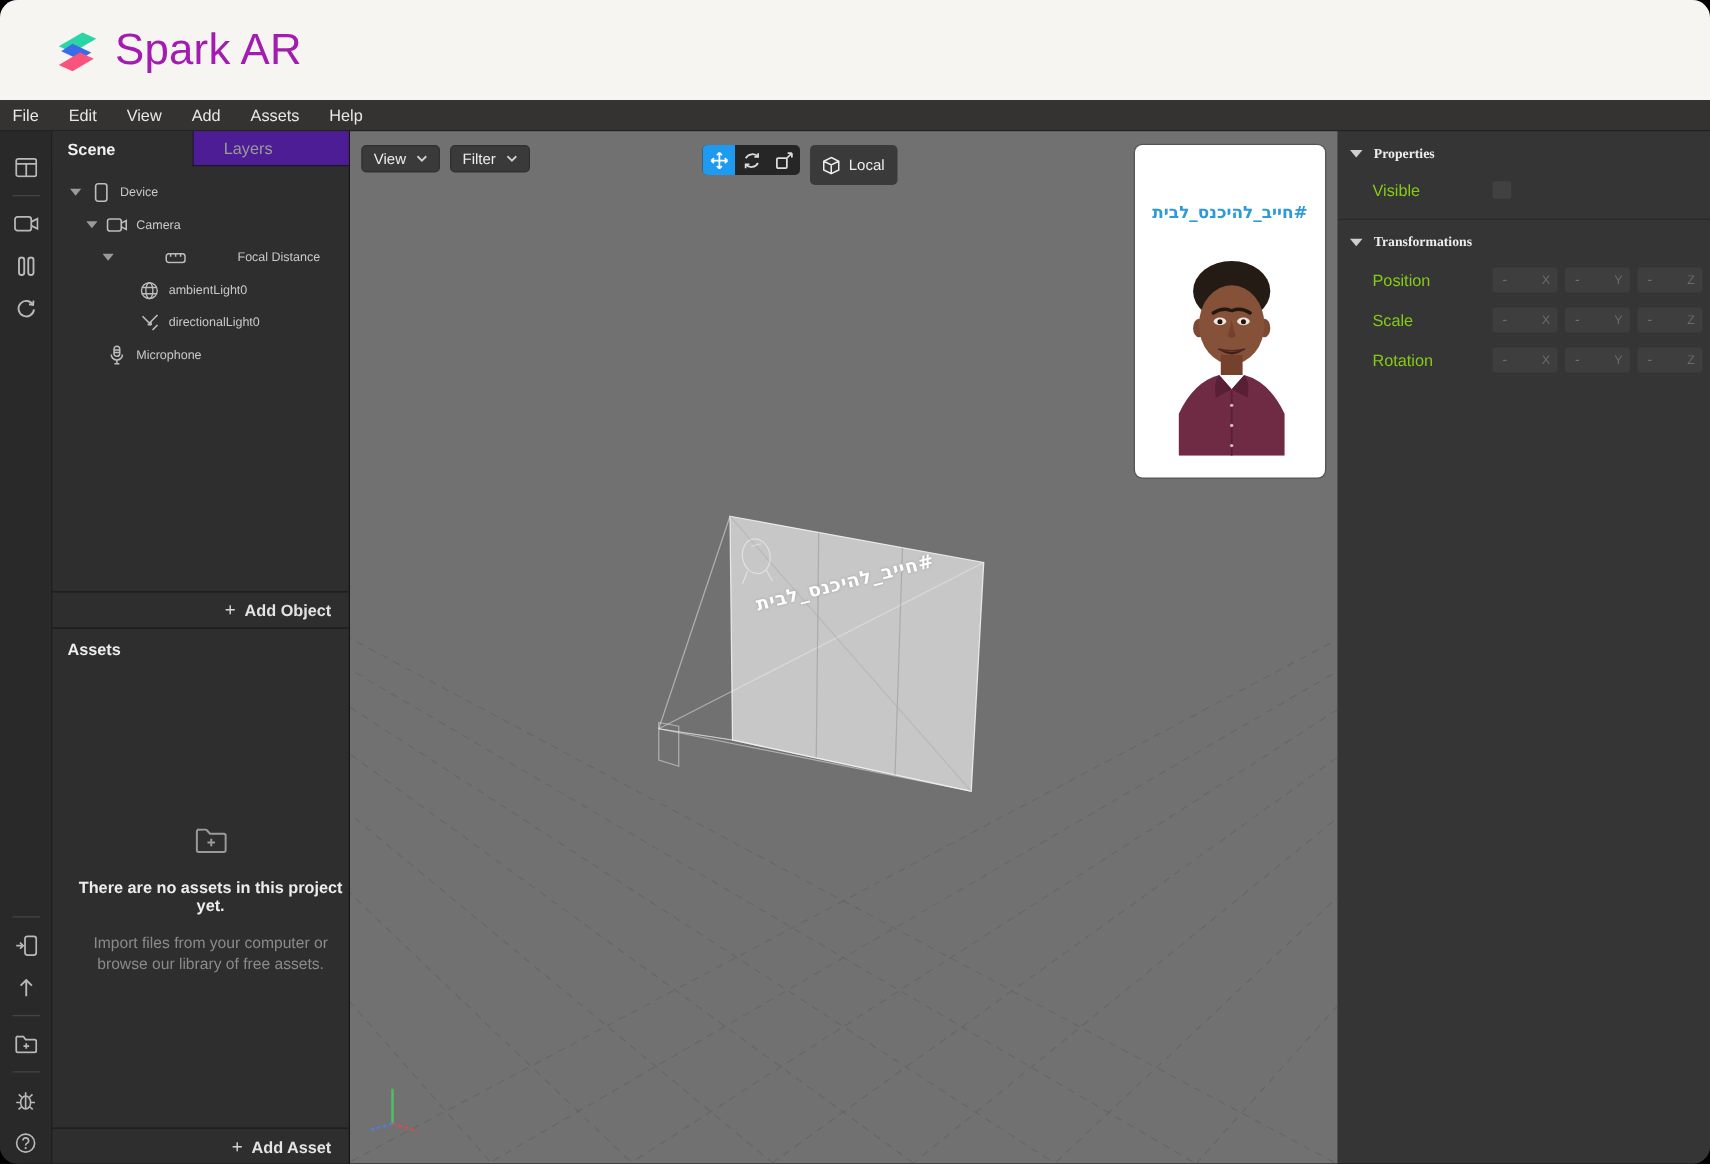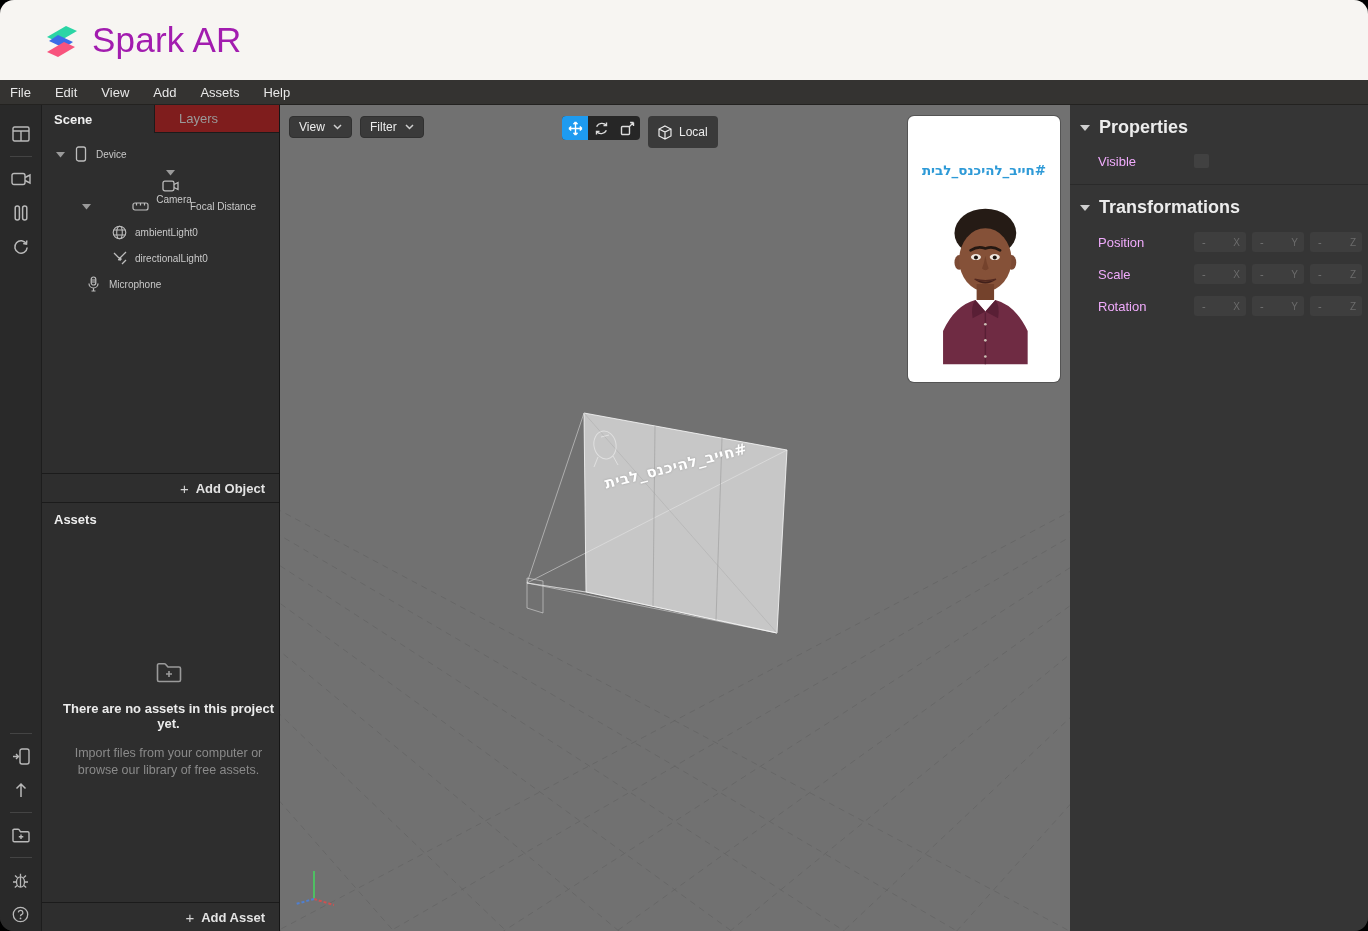--- a/index.html
+++ b/index.html
@@ -23,21 +23,21 @@
   .strip .sicon { width:42px; height:34px; display:flex; align-items:center; justify-content:center; color:#b9b9b9; }
   .strip .sdiv { width:22px; height:1px; background:#444; margin:5px 0; }
   .strip .spacer { flex:1; }
   .sicon svg { display:block; }
 
   
   .leftcol { width:238px; background:#2e2e2e; border-right:1px solid #161616; display:flex; flex-direction:column; }
   .tabs { display:flex; height:28px; flex:none; }
   .tab { flex:1; display:flex; align-items:center; padding-left:12px; font-size:13px; }
   .tab.active { background:#2e2e2e; color:#f0f0f0; font-weight:bold; }
-  .tab.inactive { background:#7f1d1d; color:#9a9a9a; border-left:1px solid #1b1b1b; border-bottom:1px solid #1b1b1b; justify-content:flex-start; padding-left:24px; }
+  .tab.inactive { background:#4c1d95; color:#9a9a9a; border-left:1px solid #1b1b1b; border-bottom:1px solid #1b1b1b; justify-content:flex-start; padding-left:24px; }
   .tree { height:340px; flex:none; padding-top:8px; overflow:hidden; }
   .tree-row { height:26px; display:flex; align-items:center; color:#c9c9c9; font-size:10px; }
   .tree-arrow { width:10px; height:10px; margin-right:6px; flex:none; }
   .tree-icon { width:17px; height:17px; margin-right:7px; color:#bdbdbd; flex:none; display:flex; align-items:center; justify-content:center;}
   .addrow { height:29px; flex:none; border-top:1px solid #1b1b1b; display:flex; align-items:center; justify-content:flex-end; padding-right:14px; color:#e3e3e3; font-size:13px; font-weight:bold; gap:7px; cursor:pointer; }
   .addrow .plus { font-size:15px; font-weight:normal; color:#d5d5d5; }
   .assets { height:400px; flex:none; border-top:1px solid #1b1b1b; position:relative; }
   .assets-title { padding:9px 0 0 12px; color:#ededed; font-size:13px; font-weight:bold; }
   .assets-empty { position:absolute; left:16px; right:0; top:158px; text-align:center; }
   .assets-empty .foldericon { color:#9a9a9a; margin-bottom:14px; }
@@ -55,24 +55,24 @@
   .viewport-canvas { position:absolute; inset:0; }
   .plane-hashtag { position:absolute; left:306px; top:352px; width:180px; text-align:center; color:#ffffff; font-weight:bold; font-size:15px; transform:rotate(-14deg); font-family:"DejaVu Sans","Liberation Sans",sans-serif; letter-spacing:.5px; text-shadow:0 0 2px rgba(90,90,90,.4); }
 
   
   .preview { position:absolute; left:628px; top:11px; width:152px; height:266px; background:#ffffff; border-radius:6px; overflow:hidden; box-shadow:0 0 0 1px rgba(0,0,0,.25); display:flex; flex-direction:column; }
   .preview-hashtag { margin-top:46px; text-align:center; color:#2e9ad7; font-weight:bold; font-size:13.5px; font-family:"DejaVu Sans","Liberation Sans",sans-serif; }
   .preview-face { flex:1; margin-top:10px; }
 
   
   .rightcol { width:298px; background:#353535; display:flex; flex-direction:column; }
-  .sect-head { display:flex; align-items:center; gap:9px; padding:12px 0 8px 10px; color:#ececec; font-size:18px; font-weight:bold; }
+  .sect-head { display:flex; align-items:center; gap:9px; padding:12px 0 8px 10px; color:#ececec; font-size:11px; font-weight:bold;font-family:Liberation Serif, serif; }
   .sect-head .tri { width:0; height:0; border-left:5px solid transparent; border-right:5px solid transparent; border-top:6px solid #cfcfcf; }
   .prop-row { display:flex; align-items:center; padding-left:28px; height:30px; }
-  .prop-label { color:#f0abfc; font-size:13px; width:96px; }
+  .prop-label { color:#84cc16; font-size:13px; width:96px; }
   .checkbox { width:15px; height:14px; background:#414141; border-radius:2px; }
   .sect-divider { height:1px; background:#2a2a2a; margin-top:8px; }
   .xf-row { display:flex; align-items:center; padding-left:28px; height:32px; }
   .xf-fields { display:flex; gap:6px; }
   .xf-field { width:52px; height:20px; background:#3e3e3e; border-radius:3px; display:flex; align-items:center; justify-content:space-between; padding:0 6px 0 8px; }
   .xf-val { color:#757575; font-size:11px; }
   .xf-axis { color:#6b6b6b; font-size:10px; }
 </style>
 </head>
 <body>
@@ -172,21 +172,21 @@
             <span class="tree-arrow"><svg width="9" height="7" viewBox="0 0 9 7">
                 <polygon points="0,1 9,1 4.5,6.5" fill="#9a9a9a"></polygon>
               </svg></span>
             <span class="tree-icon">
               <svg width="12" height="16" viewBox="0 0 12 16" fill="none" stroke="currentColor" stroke-width="1.3">
                 <rect x="1.5" y="1" width="9" height="14" rx="2"></rect>
               </svg>
             </span>
             <span>Device</span>
           </div>
-          <div class="tree-row" style="padding-left: 27px; flex-direction: column;">
+          <div class="tree-row" style="padding-left: 27px;">
             <span class="tree-arrow"><svg width="9" height="7" viewBox="0 0 9 7">
                 <polygon points="0,1 9,1 4.5,6.5" fill="#9a9a9a"></polygon>
               </svg></span>
             <span class="tree-icon">
               <svg width="17" height="12" viewBox="0 0 17 12" fill="none" stroke="currentColor" stroke-width="1.3">
                 <rect x="1" y="1.2" width="11" height="9.6" rx="1.8"></rect>
                 <path d="M12 4.5 L16 2.5 V9.5 L12 7.5"></path>
               </svg>
             </span>
             <span>Camera</span>

